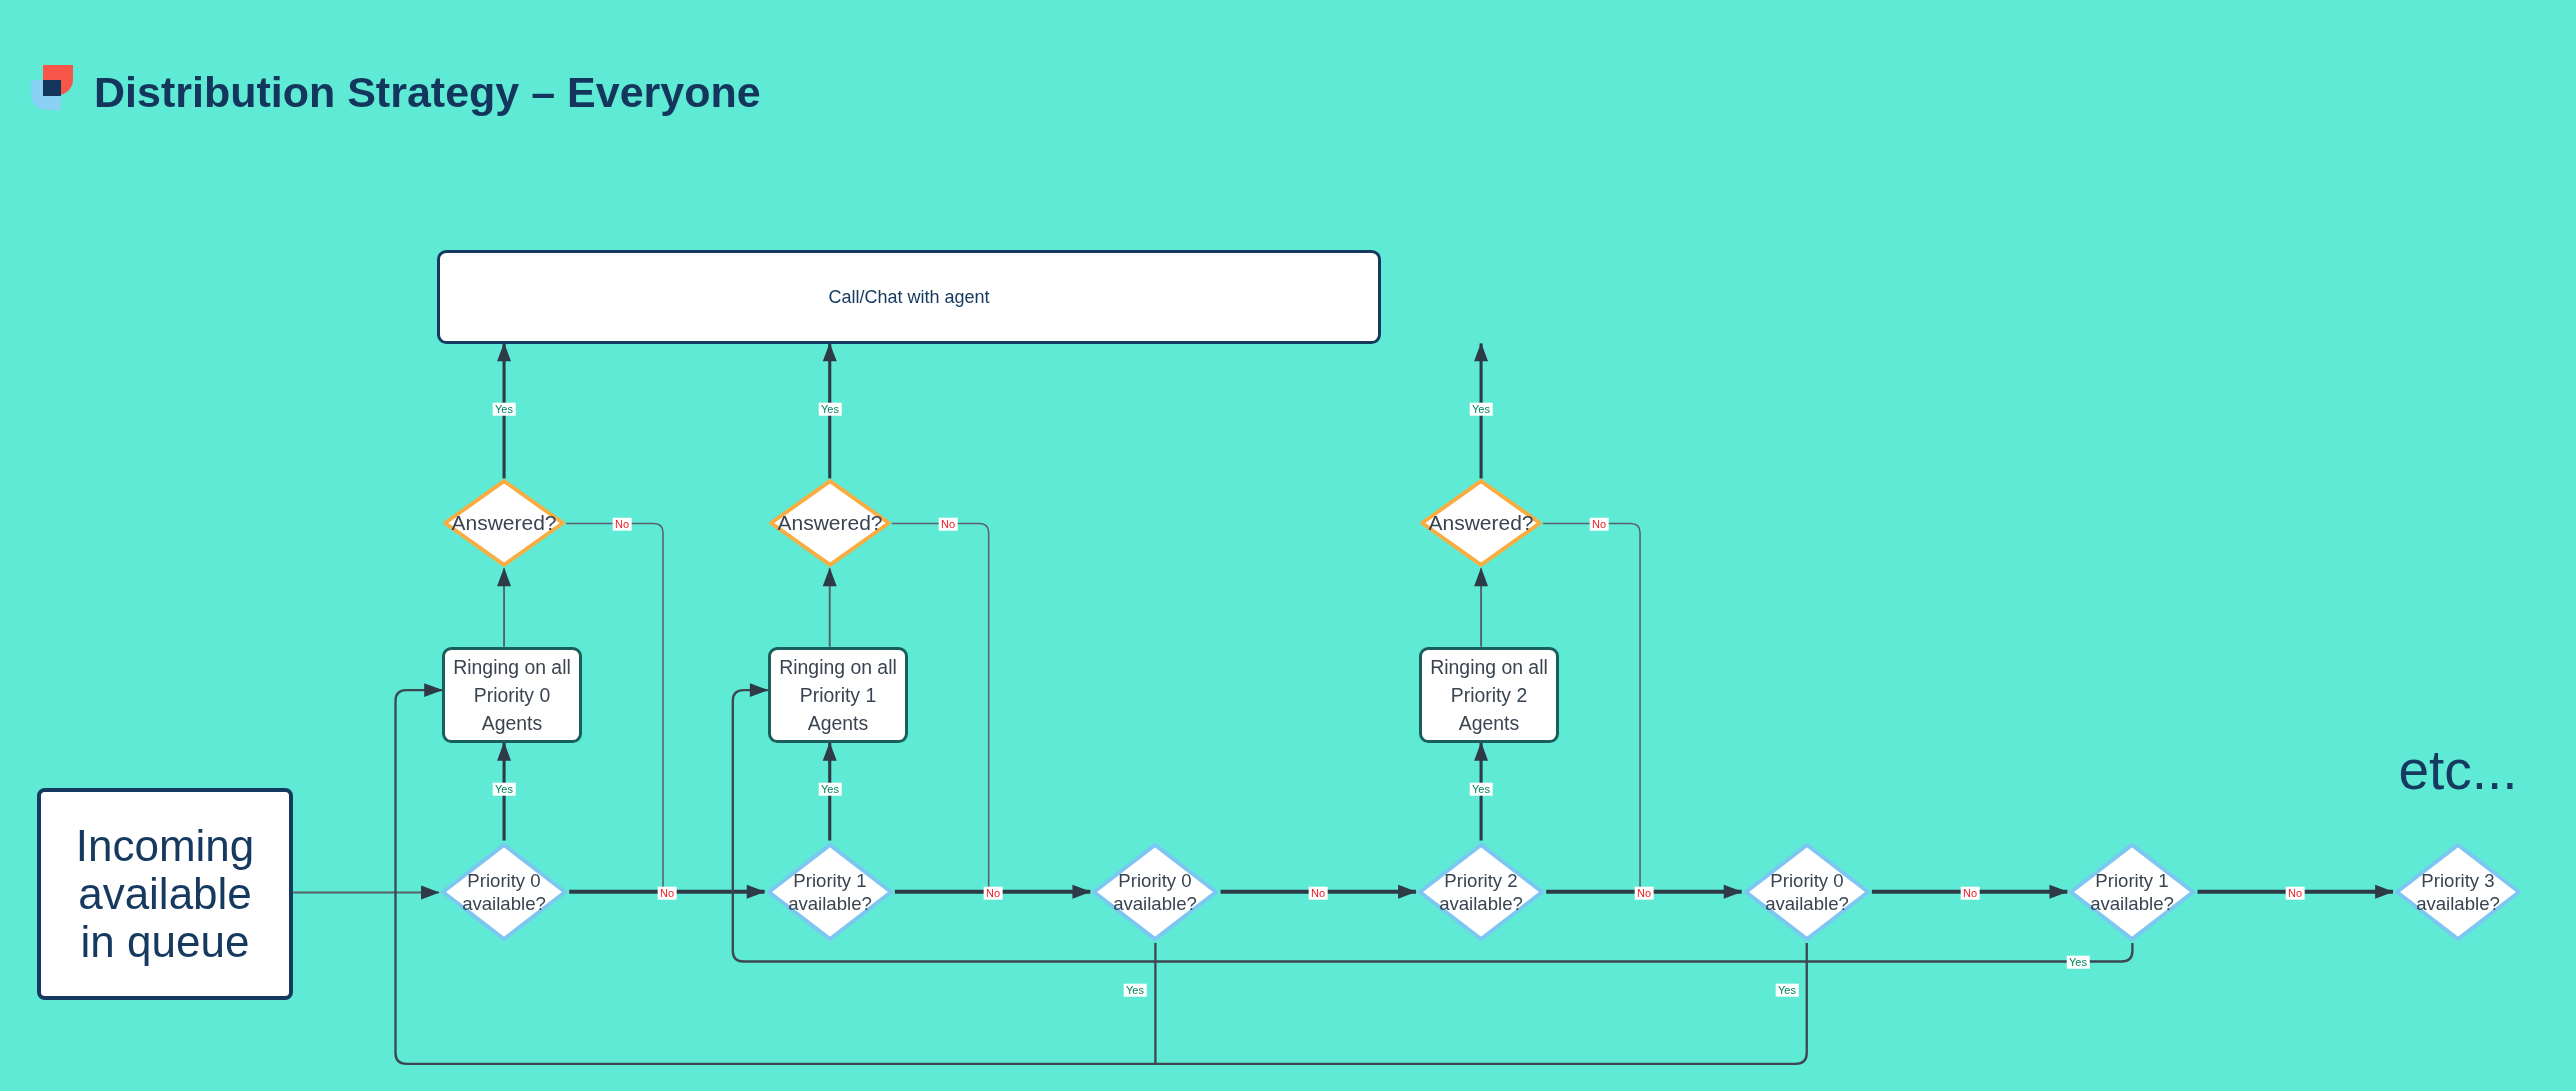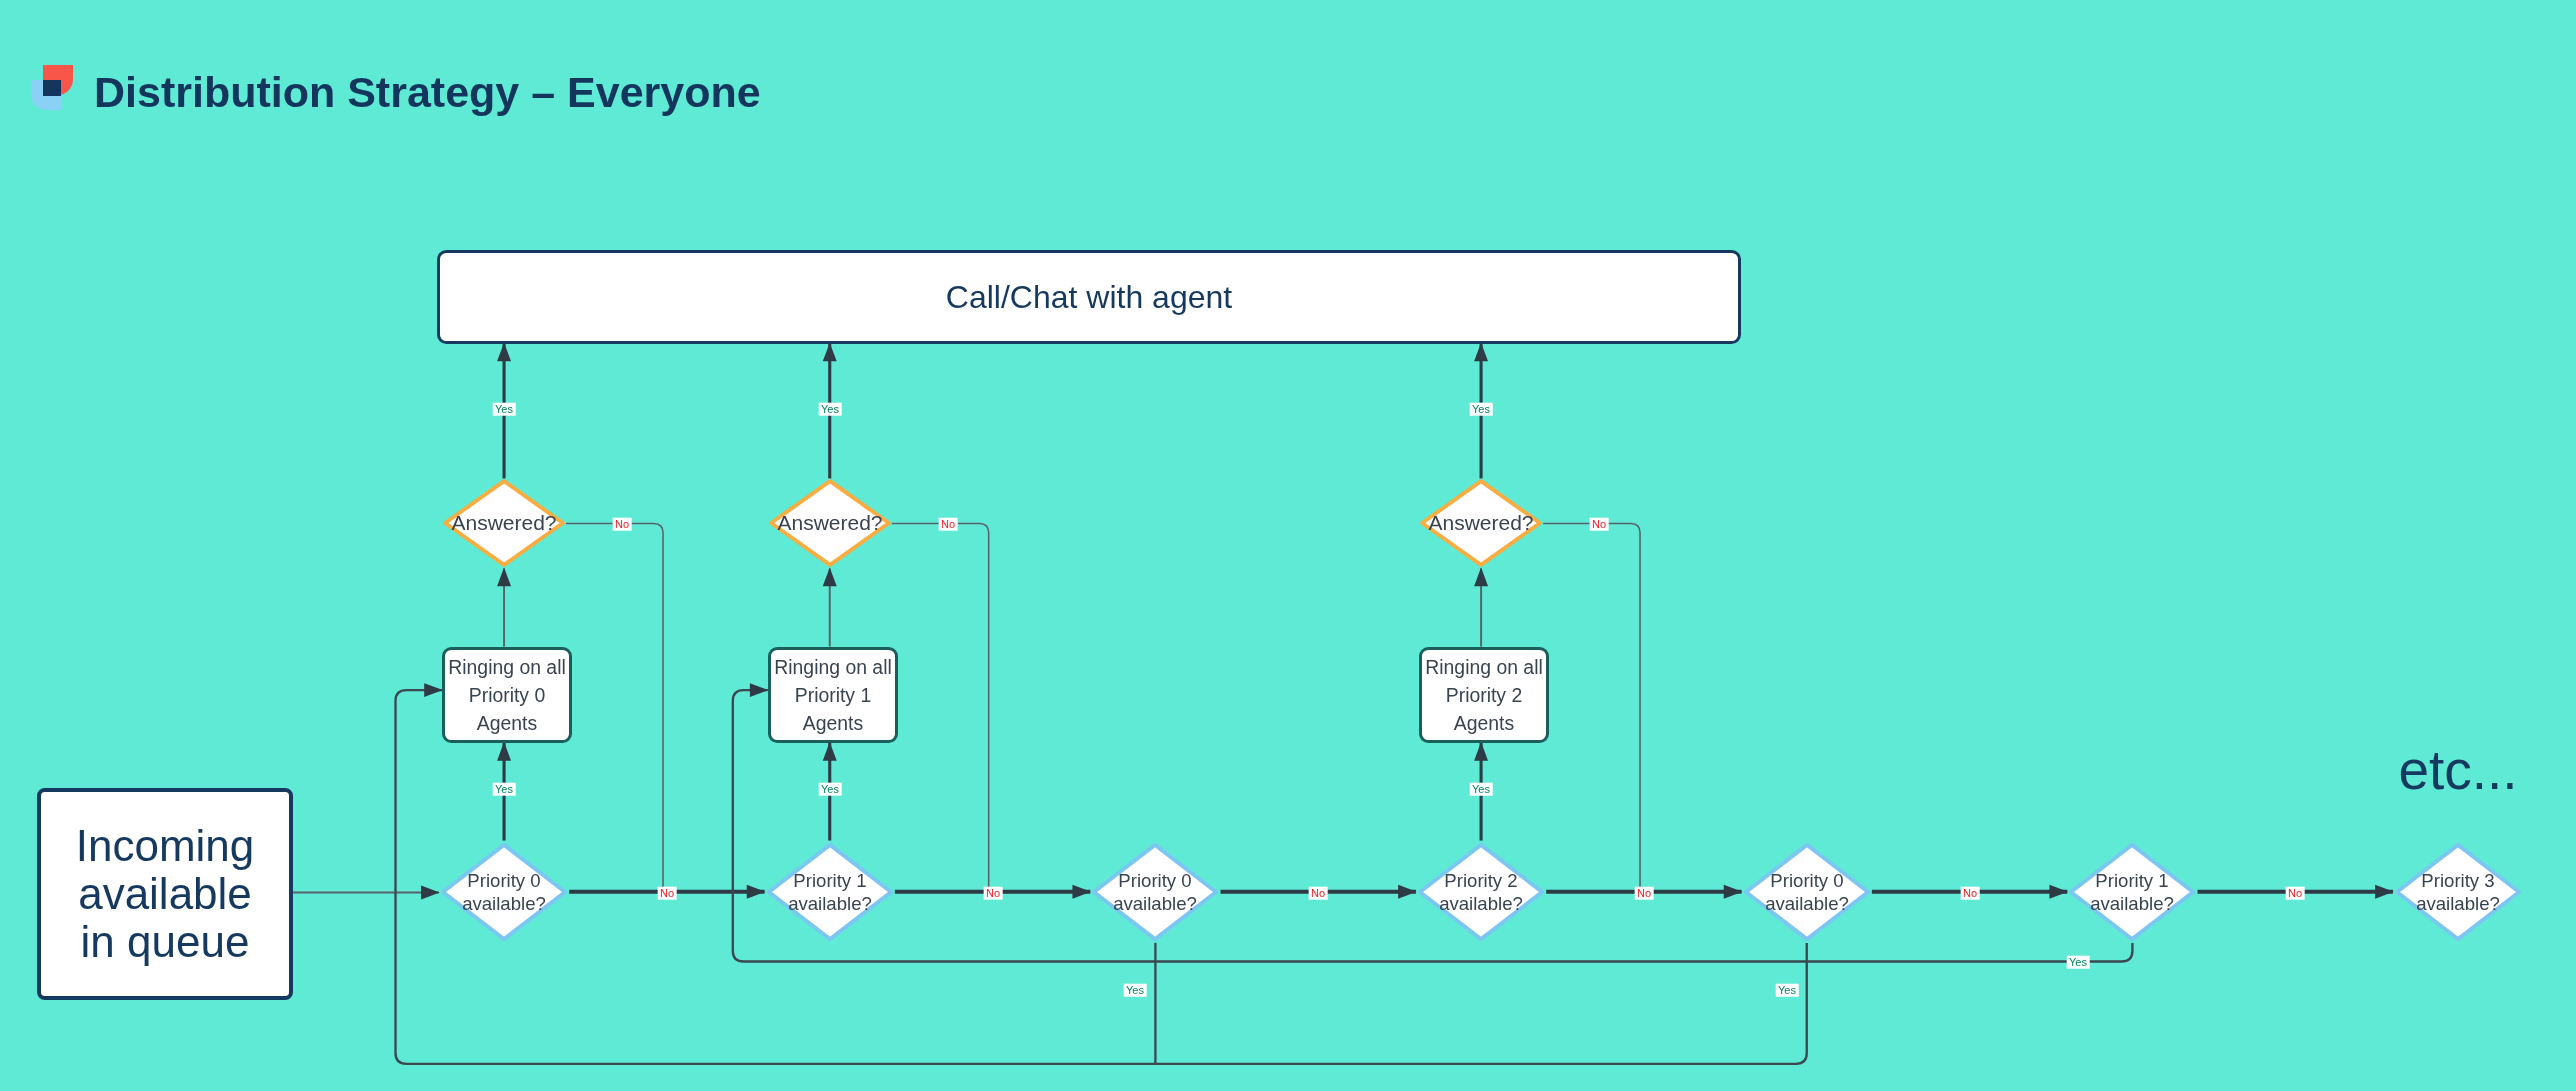--- a/index.html
+++ b/index.html
@@ -18,29 +18,29 @@
   .dia{display:block;}
   .dia-wrap{position:absolute;z-index:2;}
   .dia-text{
     position:absolute;left:0;top:0;right:0;bottom:0;
     display:flex;flex-direction:column;align-items:center;justify-content:center;
     color:#3A4450;text-align:center;z-index:3;
   }
   .p-text{font-size:18.6px;line-height:23px;}
   .a-text{font-size:21px;}
   .rect-node{
-    width:130px;height:96px;background:#fff;border:3.1px solid #1A5F5B;border-radius:9.3px;
+    width:140px;height:96px;background:#fff;border:3.1px solid #1A5F5B;border-radius:9.3px;
     display:flex;flex-direction:column;align-items:center;justify-content:center;
     font-size:19.4px;line-height:28px;color:#3A4450;text-align:center;
   }
   .callchat{
-    left:437px;top:250px;width:1304px;height:94px;background:#fff;
+    left:437px;top:250px;width:944px;height:94px;background:#fff;
     border:3.9px solid #16395F;border-radius:9.3px;
     display:flex;align-items:center;justify-content:center;
-    font-size:32px;color:#16395F;
+    font-size:18px;color:#16395F;
   }
   .incoming{
     left:37px;top:788px;width:256px;height:212px;background:#fff;
     border:4.7px solid #16395F;border-radius:7.8px;
     display:flex;flex-direction:column;align-items:center;justify-content:center;
     font-size:44px;line-height:48px;color:#16395F;text-align:center;
   }
   .etc{
     position:absolute;left:2458px;top:738px;transform:translateX(-50%);
     font-size:55px;color:#16395F;z-index:2;white-space:nowrap;

